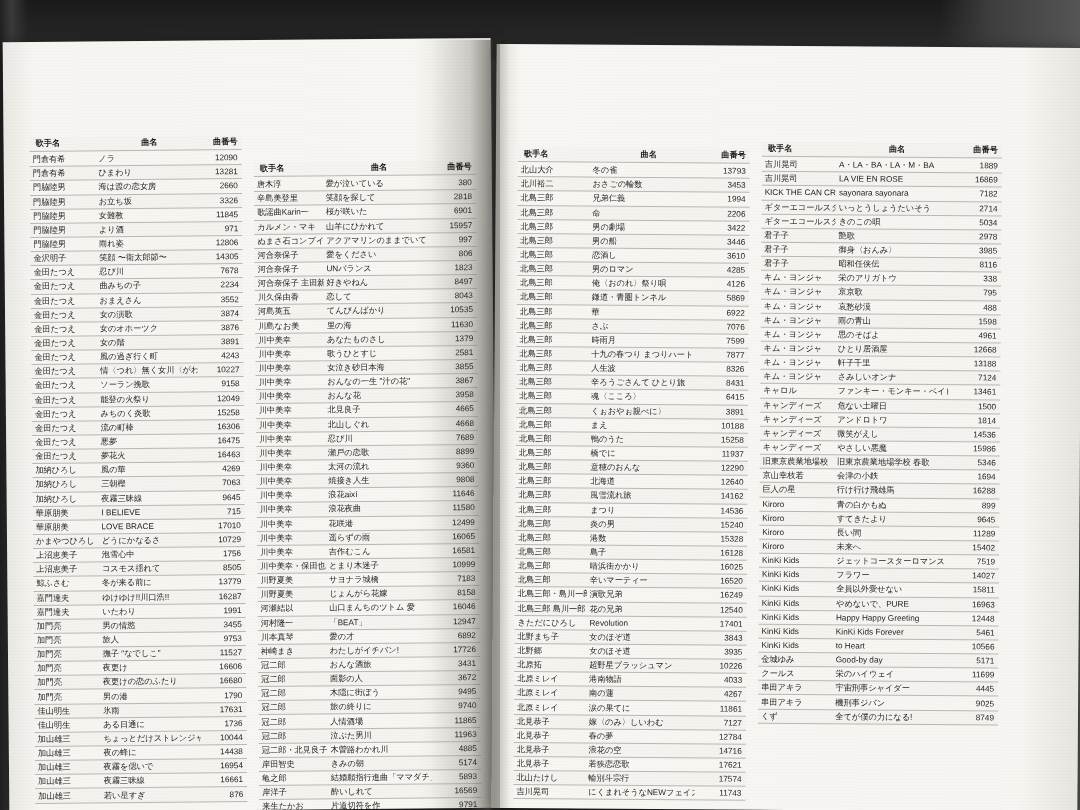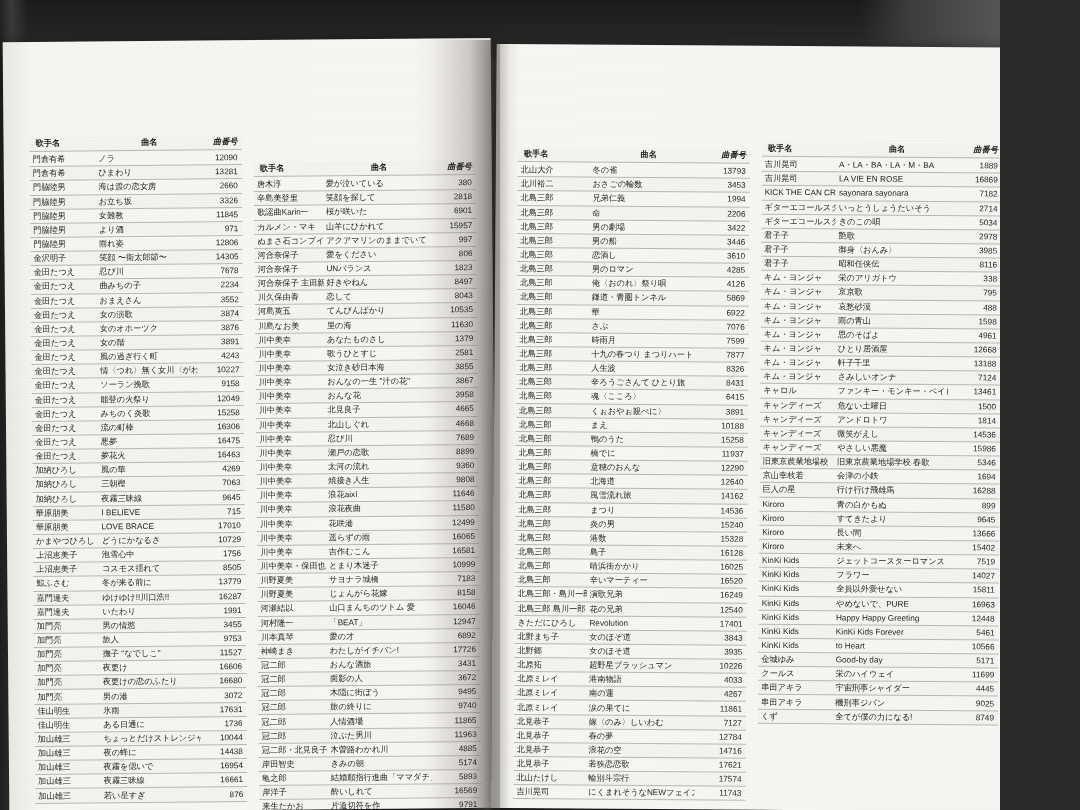--- a/index.html
+++ b/index.html
@@ -1,21 +1,21 @@
 <!DOCTYPE html>
 <html><head>
 <meta charset="utf-8">
 <style>
   html,body{margin:0;padding:0;}
   body{
     width:1080px;height:810px;overflow:hidden;
     background:#2b2b2b;
     font-family:"Liberation Sans", sans-serif;
   }
-  #scene{position:relative;width:1000px;height:810px;overflow:hidden;background:
+  #scene{position:relative;width:1080px;height:810px;overflow:hidden;background:
      radial-gradient(ellipse at 50% 0%, #4a4a4a 0%, #2e2e2e 45%, #1e1e1e 100%);}
 
   
   .desk-top{position:absolute;left:0;top:0;width:1080px;height:60px;
     background:linear-gradient(180deg,#1a1a1a 0%, #262626 60%, #3a3a3a 100%);}
   .desk-right{position:absolute;right:0;top:0;width:140px;height:810px;
     background:linear-gradient(90deg, rgba(40,40,40,0) 0%, #3d3d3d 35%, #555 100%);}
   .desk-left{position:absolute;left:0;top:0;width:28px;height:810px;
     background:linear-gradient(270deg, rgba(40,40,40,0) 0%, #3a3a3a 60%, #202020 100%);}
 
@@ -35,21 +35,21 @@
   
   .col{position:absolute;font-size:8.2px;color:#1c1c1c;}
   .col-title{display:flex;border-bottom:1.3px solid #222;padding-bottom:1px;margin-bottom:1px;font-weight:bold;}
   .row{display:flex;border-bottom:.6px solid #b9b7b1;height:13.15px;align-items:center;overflow:hidden;}
   .row:nth-child(odd){background:rgba(0,0,0,.012);}
   .c-artist{width:31%;padding-left:3px;white-space:nowrap;overflow:hidden;text-overflow:clip;}
   .c-song{width:48%;padding-left:3px;white-space:nowrap;overflow:hidden;}
   .c-num{width:21%;text-align:right;padding-right:4px;font-variant-numeric:tabular-nums;}
   .hd .c-artist,.hd .c-song{padding-left:6px;}
   .hd .c-song{text-align:center;}
-  .hd .c-num{text-align:right;font-style:italic;}
+  .hd .c-num{text-align:right;}
 
   
   .tex{position:absolute;inset:0;pointer-events:none;
      background:repeating-linear-gradient(180deg, rgba(0,0,0,.012) 0 1px, rgba(0,0,0,0) 1px 3px);}
   .shadow-curve{position:absolute;left:430px;top:40px;width:70px;height:770px;
      background:linear-gradient(90deg, rgba(0,0,0,0) 0%, rgba(70,65,60,.22) 80%, rgba(70,65,60,.30) 100%);
      pointer-events:none;}
 </style>
 </head>
 <body>
@@ -253,21 +253,21 @@
           <span class="c-num">16606</span>
         </div>
         <div class="row">
           <span class="c-artist">加門亮</span>
           <span class="c-song">夜更けの恋のふたり</span>
           <span class="c-num">16680</span>
         </div>
         <div class="row">
           <span class="c-artist">加門亮</span>
           <span class="c-song">男の港</span>
-          <span class="c-num">3072</span>
+          <span class="c-num">1790</span>
         </div>
         <div class="row">
           <span class="c-artist">佳山明生</span>
           <span class="c-song">氷雨</span>
           <span class="c-num">17631</span>
         </div>
         <div class="row">
           <span class="c-artist">佳山明生</span>
           <span class="c-song">ある日通に</span>
           <span class="c-num">1736</span>
@@ -899,21 +899,21 @@
           <span class="c-num">899</span>
         </div>
         <div class="row">
           <span class="c-artist">Kiroro</span>
           <span class="c-song">すてきたより</span>
           <span class="c-num">9645</span>
         </div>
         <div class="row">
           <span class="c-artist">Kiroro</span>
           <span class="c-song">長い間</span>
-          <span class="c-num">13666</span>
+          <span class="c-num">11289</span>
         </div>
         <div class="row">
           <span class="c-artist">Kiroro</span>
           <span class="c-song">未来へ</span>
           <span class="c-num">15402</span>
         </div>
         <div class="row">
           <span class="c-artist">KinKi Kids</span>
           <span class="c-song">ジェットコースターロマンス</span>
           <span class="c-num">7519</span>

